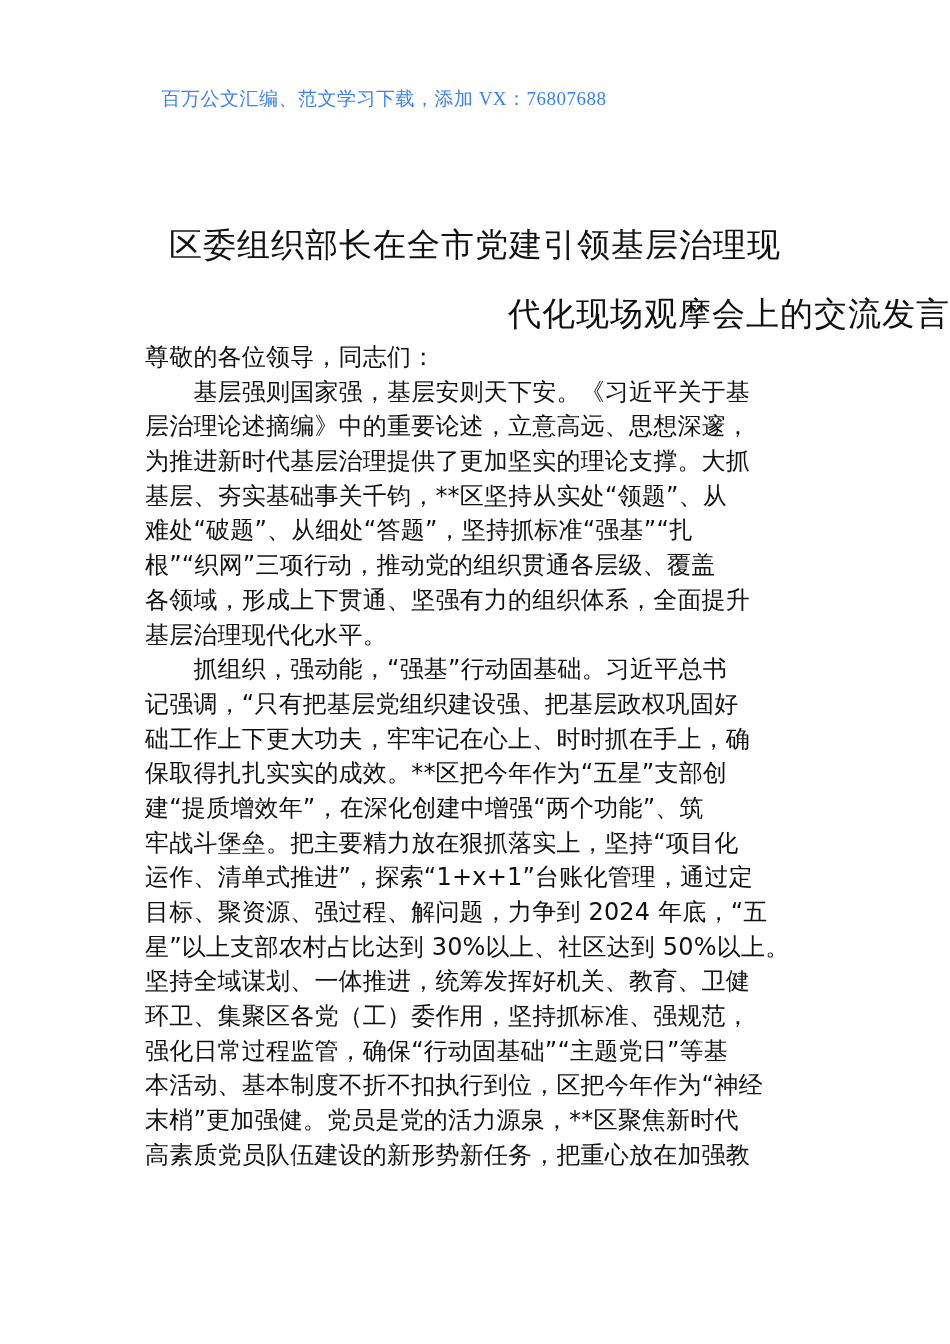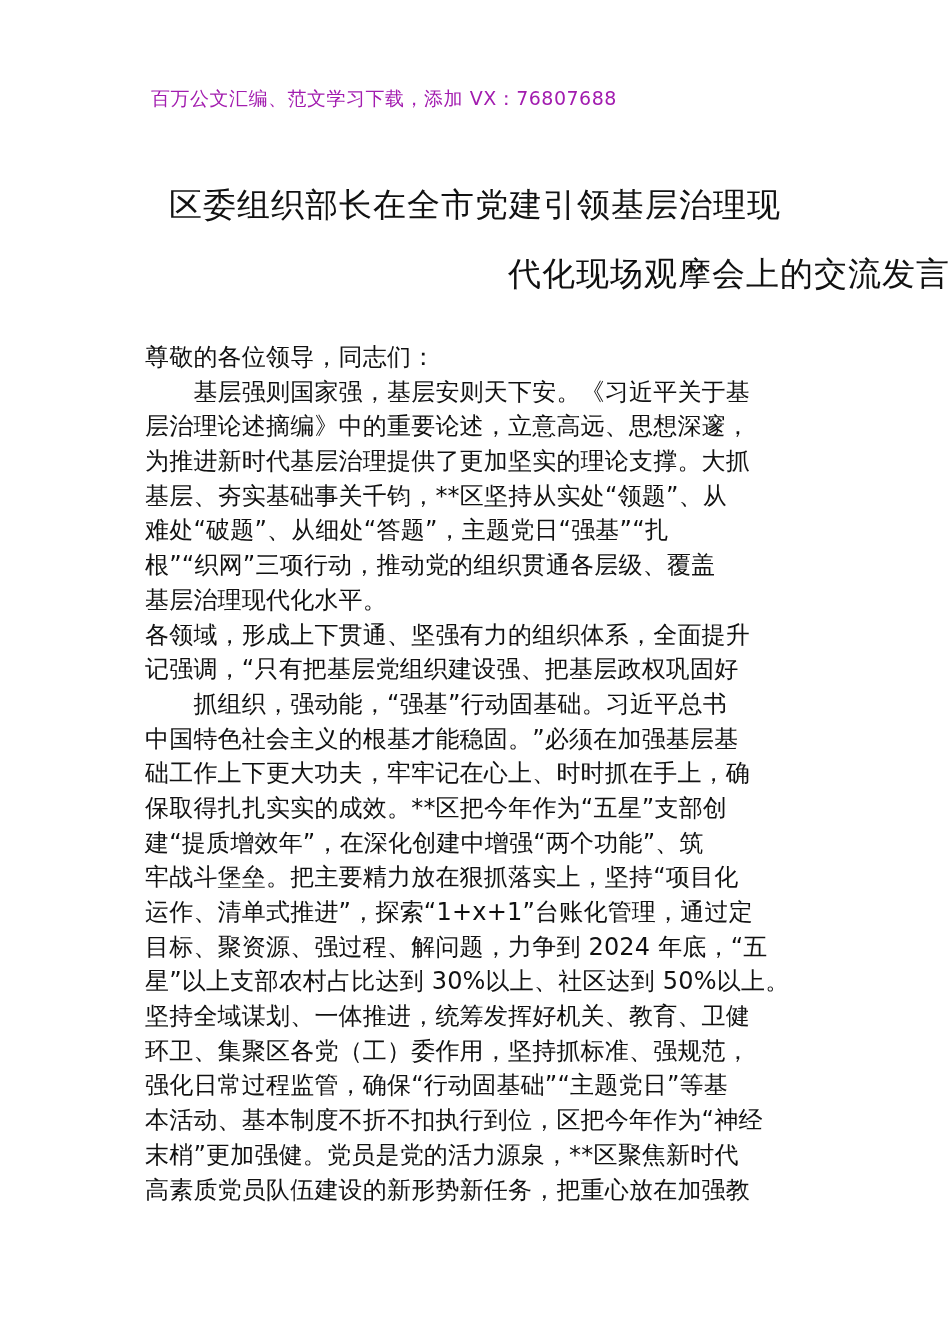--- a/index.html
+++ b/index.html
@@ -1,47 +1,46 @@
 <!DOCTYPE html>
 <html><head>
 <meta charset="utf-8">
 <style>
   html, body { margin: 0; padding: 0; background: #ffffff; }
   body { width: 950px; height: 1344px; position: relative; overflow: hidden;
          font-family: "DejaVu Sans", "Liberation Sans", sans-serif; color: #111; }
   .watermark { position: absolute; top: 86px; left: 0; width: 768px; text-align: center;
-               font-size: 19px; color: #a21caf; letter-spacing: 0.5px; }
+               font-size: 19px; color: #3b82f6; letter-spacing: 0.5px; font-family: Liberation Serif, serif; }
   .title { position: absolute; left: 0; width: 950px; text-align: center;
-           font-size: 33px; color: #111; letter-spacing: 1px; }
+           font-size: 33px; color: #111; letter-spacing: 1px; margin-top: 40px; }
   .t1 { top: 183px; }
   .t2 { top: 252px; text-align: right; }
   .body { position: absolute; top: 340px; left: 145px; width: 675px; }
   .line { font-size: 24px; line-height: 34.7px; height: 34.7px; white-space: nowrap; letter-spacing: 0.2px; }
 </style>
 </head>
 <body>
 
 <div class="watermark">百万公文汇编、范文学习下载，添加 VX：76807688</div>
 
 <div class="title t1">区委组织部长在全市党建引领基层治理现</div>
 <div class="title t2">代化现场观摩会上的交流发言</div>
 
 <div class="body">
   <div class="line">尊敬的各位领导，同志们：</div>
   <div class="line">　　基层强则国家强，基层安则天下安。《习近平关于基</div>
   <div class="line">层治理论述摘编》中的重要论述，立意高远、思想深邃，</div>
   <div class="line">为推进新时代基层治理提供了更加坚实的理论支撑。大抓</div>
   <div class="line">基层、夯实基础事关千钧，**区坚持从实处“领题”、从</div>
-  <div class="line">难处“破题”、从细处“答题”，主题党日“强基”“扎</div>
+  <div class="line">难处“破题”、从细处“答题”，坚持抓标准“强基”“扎</div>
   <div class="line">根”“织网”三项行动，推动党的组织贯通各层级、覆盖</div>
+  <div class="line">各领域，形成上下贯通、坚强有力的组织体系，全面提升</div>
   <div class="line">基层治理现代化水平。</div>
-  <div class="line">各领域，形成上下贯通、坚强有力的组织体系，全面提升</div>
+  <div class="line">　　抓组织，强动能，“强基”行动固基础。习近平总书</div>
   <div class="line">记强调，“只有把基层党组织建设强、把基层政权巩固好</div>
-  <div class="line">　　抓组织，强动能，“强基”行动固基础。习近平总书</div>
-  <div class="line">中国特色社会主义的根基才能稳固。”必须在加强基层基</div>
   <div class="line">础工作上下更大功夫，牢牢记在心上、时时抓在手上，确</div>
   <div class="line">保取得扎扎实实的成效。**区把今年作为“五星”支部创</div>
   <div class="line">建“提质增效年”，在深化创建中增强“两个功能”、筑</div>
   <div class="line">牢战斗堡垒。把主要精力放在狠抓落实上，坚持“项目化</div>
   <div class="line">运作、清单式推进”，探索“1+x+1”台账化管理，通过定</div>
   <div class="line">目标、聚资源、强过程、解问题，力争到 2024 年底，“五</div>
   <div class="line">星”以上支部农村占比达到 30%以上、社区达到 50%以上。</div>
   <div class="line">坚持全域谋划、一体推进，统筹发挥好机关、教育、卫健</div>
   <div class="line">环卫、集聚区各党（工）委作用，坚持抓标准、强规范，</div>
   <div class="line">强化日常过程监管，确保“行动固基础”“主题党日”等基</div>

